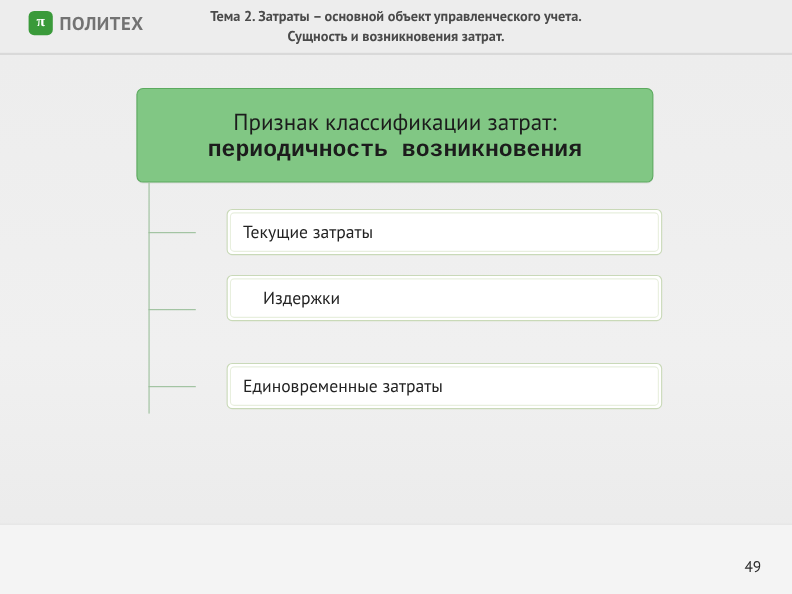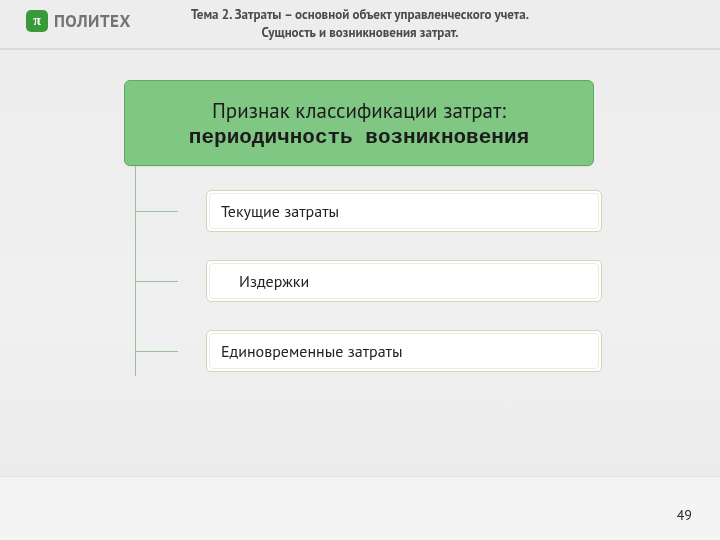--- a/index.html
+++ b/index.html
@@ -103,21 +103,21 @@
     margin-left: 28px;
   }
   .child-inner-border {
     position: absolute;
     inset: 2px;
     border: 1px solid #e8efde;
     border-radius: 4px;
     pointer-events: none;
   }
   .child1 { top: 140px; }
-  .child2 { top: 210px; padding-left: 32px; }
+  .child2 { top: 200px; padding-left: 32px; }
   .child3 { top: 280px; }
   .hconn {
     position: absolute;
     left: 135px;
     width: 43px;
     height: 1px;
     background: #9bbf9b;
   }
   .hconn1 { top: 161px; }
   .hconn2 { top: 231px; }

